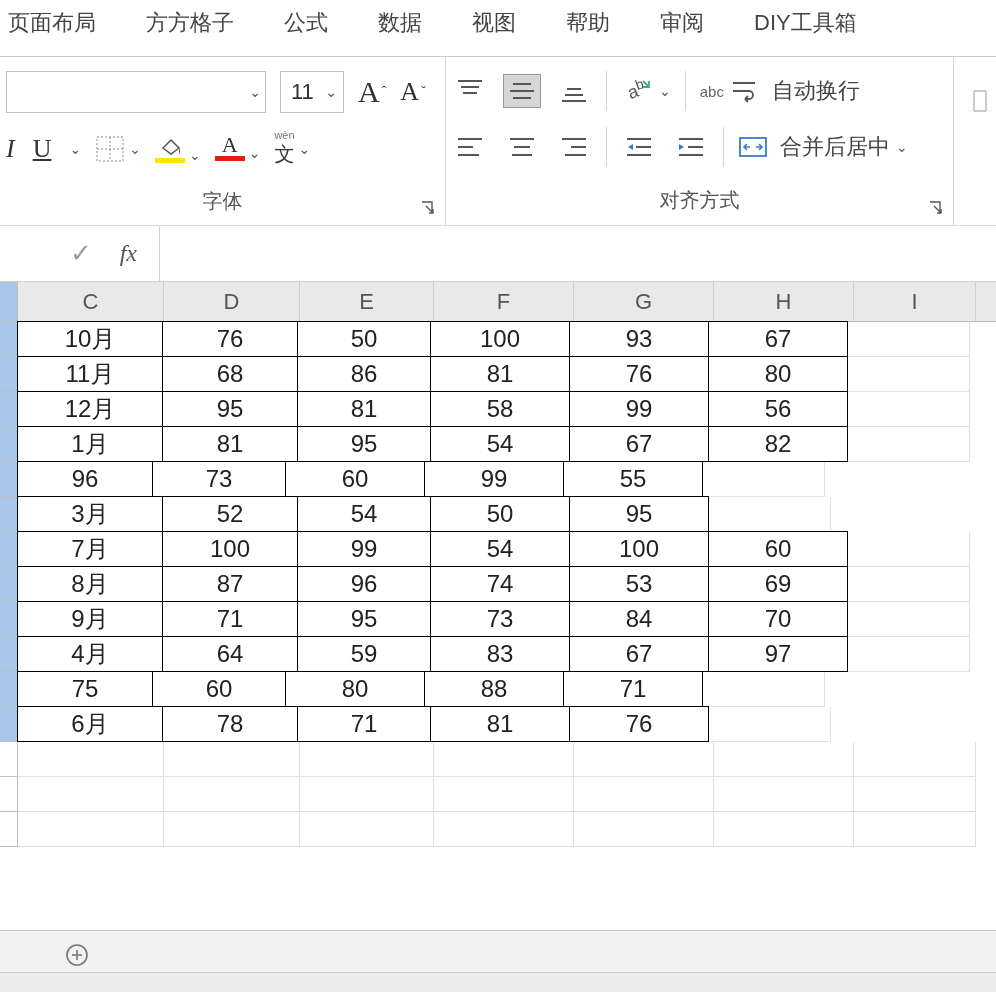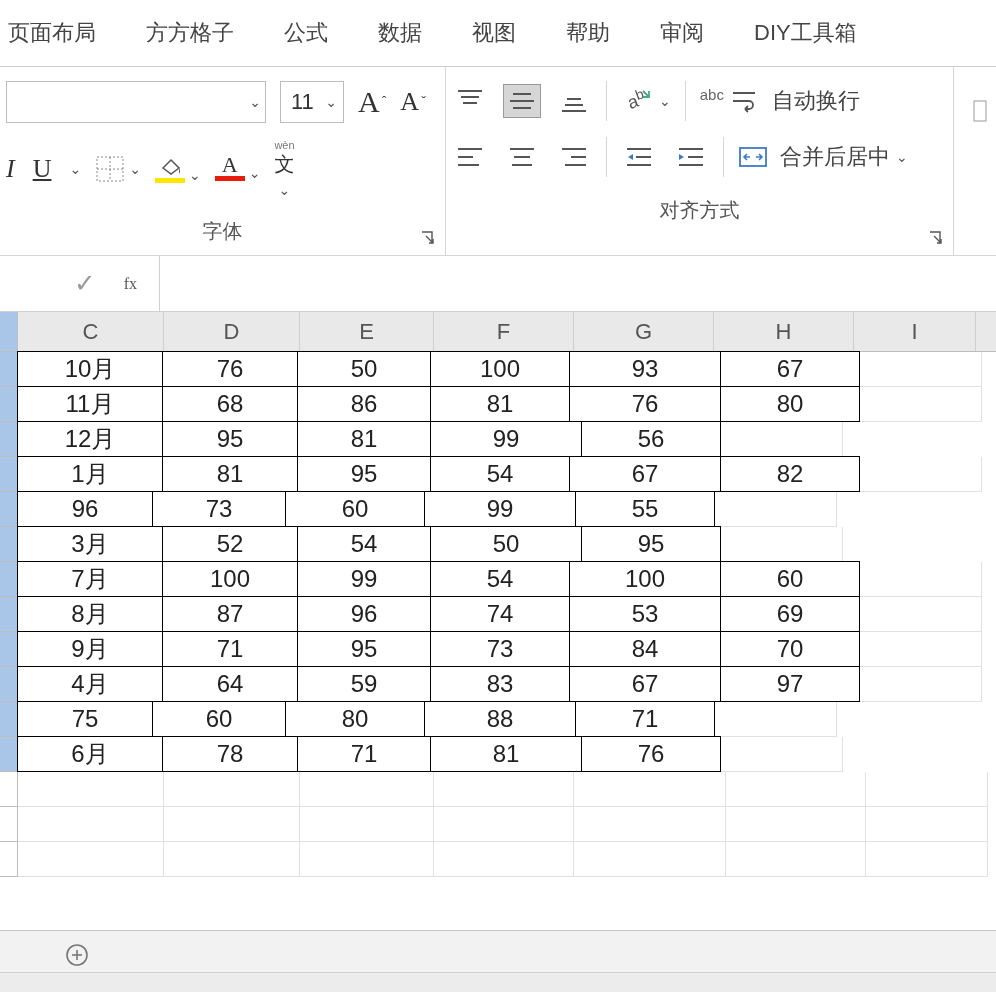--- a/index.html
+++ b/index.html
@@ -11,21 +11,21 @@
     width: 996px;
     height: 992px;
     overflow: hidden;
     position: relative;
   }
 
   
   .menubar {
     display: flex;
     gap: 50px;
-    padding: 18px 8px 18px 8px;
+    padding: 8px 8px 18px 8px;
     font-size: 22px;
     color: #444;
     border-bottom: 1px solid #ccc;
   }
 
   
   .ribbon {
     display: flex;
     border-bottom: 1px solid #d7d7d7;
     background: #fff;
@@ -94,36 +94,36 @@
   .wrap-label, .merge-label { font-size:22px; color:#444; margin-left:6px; }
 
   
   .formula-bar {
     display:flex; align-items:center; height:56px;
     border-bottom: 1px solid #d0d0d0;
     background:#fff;
   }
   .fb-left { border-right:1px solid #d0d0d0; width:160px; height:100%; display:flex; align-items:center; justify-content:flex-end; gap:28px; padding-right:22px; }
   .fb-left .check { color:#999; font-size:26px; }
-  .fb-left .fx { font-family:"Times New Roman",serif; font-size:16px; color:#555; }
+  .fb-left .fx { font-style:italic; font-family:"Times New Roman",serif; font-size:24px; color:#555; }
   .fb-input { flex:1; height:100%; padding:0 10px; border:none; outline:none; font-size:20px; }
 
   
   .grid-wrap { position:relative; }
   .col-headers { display:flex; height:40px; background:#e9e9e9; border-bottom:1px solid #bdbdbd; }
   .row-handle { width:18px; height:100%; background:#a9c6e8; border-right:1px solid #bdbdbd; }
   .colh { text-align:center; font-size:22px; color:#555; border-right:1px solid #cfcfcf; display:flex; align-items:center; justify-content:center; }
   .colh.c-C{width:146px}.colh.c-D{width:136px}.colh.c-E{width:134px}.colh.c-F{width:140px}.colh.c-G{width:140px}.colh.c-H{width:140px}.colh.c-I{width:122px}
 
   .grid-body .row { display:flex; height:35px; }
   .row .rh { width:18px; background:#a9c6e8; border-right:1px solid #bdbdbd; border-bottom:1px solid #bdbdbd;}
   .cell { text-align:center; font-size:24px; color:#222; display:flex; align-items:center; justify-content:center; }
   .cell.bordered { border:1px solid #000; margin:-1px 0 0 -1px; }
   .cell.plain { border-right:1px solid #e0e0e0; border-bottom:1px solid #e0e0e0; }
-  .w-C{width:146px}.w-D{width:136px}.w-E{width:134px}.w-F{width:140px}.w-G{width:152px}.w-H{width:140px}.w-I{width:122px}
+  .w-C{width:146px}.w-D{width:136px}.w-E{width:134px}.w-F{width:140px}.w-G{width:140px}.w-H{width:140px}.w-I{width:122px}
 
   
   .sheet-tabs {
     position:absolute; left:0; right:0; bottom:20px;
     display:flex; align-items:flex-end; height:42px;
     background:#f2f2f2; border-top:1px solid #c8c8c8;
     padding-left:0;
   }
   .sheet-tab {
     padding:8px 16px; font-size:22px; color:#222; background:#fff;
@@ -187,21 +187,21 @@
         </div>
         <span class="chev">⌄</span>
       </div>
       <div class="stack ico" style="flex-direction:row;gap:4px;align-items:flex-end">
         <div class="stack">
           <span style="font-family:'Times New Roman';font-size:22px;line-height:18px">A</span>
           <div class="color-bar" style="background:#e81c0c"></div>
         </div>
         <span class="chev">⌄</span>
       </div>
-      <div class="stack ico" style="flex-direction:column;gap:4px;">
+      <div class="stack ico" style="flex-direction:row;gap:4px;">
         <div class="stack" style="gap:0">
           <span style="font-size:11px;color:#777">wèn</span>
           <span style="font-size:20px">文</span>
         </div>
         <span class="chev">⌄</span>
       </div>
     </div>
     <div class="ribbon-title">字体</div>
     <div class="dialog-launcher">
       <svg>
@@ -239,21 +239,21 @@
       <div style="width:1px;height:40px;background:#d7d7d7"></div>
       <div class="orient-row ico">
         <svg>
             <text x="6" y="22" font-size="18" fill="#555" transform="rotate(-20 14 14)">a</text>
             <text x="16" y="16" font-size="14" fill="#555" transform="rotate(-20 14 14)">b</text>
             <path d="M22 6 L28 12 M28 6 L28 12 L22 12" stroke="#4a8" stroke-width="1.8" fill="none"></path>
           </svg>
         <span class="chev">⌄</span>
       </div>
       <div style="width:1px;height:40px;background:#d7d7d7"></div>
-      <div style="display:flex;gap:6px">
+      <div style="display:flex;align-items:center;gap:6px">
         <span style="font-size:15px;color:#666">abc</span>
         <div class="wrap-ico ico">
             <svg>
               <path d="M3 5h22M3 13h16a4 4 0 0 1 0 8h-4m0 0l3-3m-3 3l3 3" stroke="#555" fill="none" stroke-width="1.8"></path>
             </svg>
           </div>
         <span class="wrap-label">自动换行</span>
       </div>
     </div>
     <div class="ribbon-row">
@@ -365,20 +365,21 @@
         <div class="cell bordered w-F">81</div>
         <div class="cell bordered w-G">76</div>
         <div class="cell bordered w-H">80</div>
         <div class="cell plain w-I"></div>
       </div>
       <div class="row">
         <div class="rh"></div>
         <div class="cell bordered w-C">12月</div>
         <div class="cell bordered w-D">95</div>
         <div class="cell bordered w-E">81</div>
+        <div class="cell bordered w-F">58</div>
         <div class="cell bordered w-G">99</div>
         <div class="cell bordered w-H">56</div>
         <div class="cell plain w-I"></div>
       </div>
       <div class="row">
         <div class="rh"></div>
         <div class="cell bordered w-C">1月</div>
         <div class="cell bordered w-D">81</div>
         <div class="cell bordered w-E">95</div>
         <div class="cell bordered w-F">54</div>

